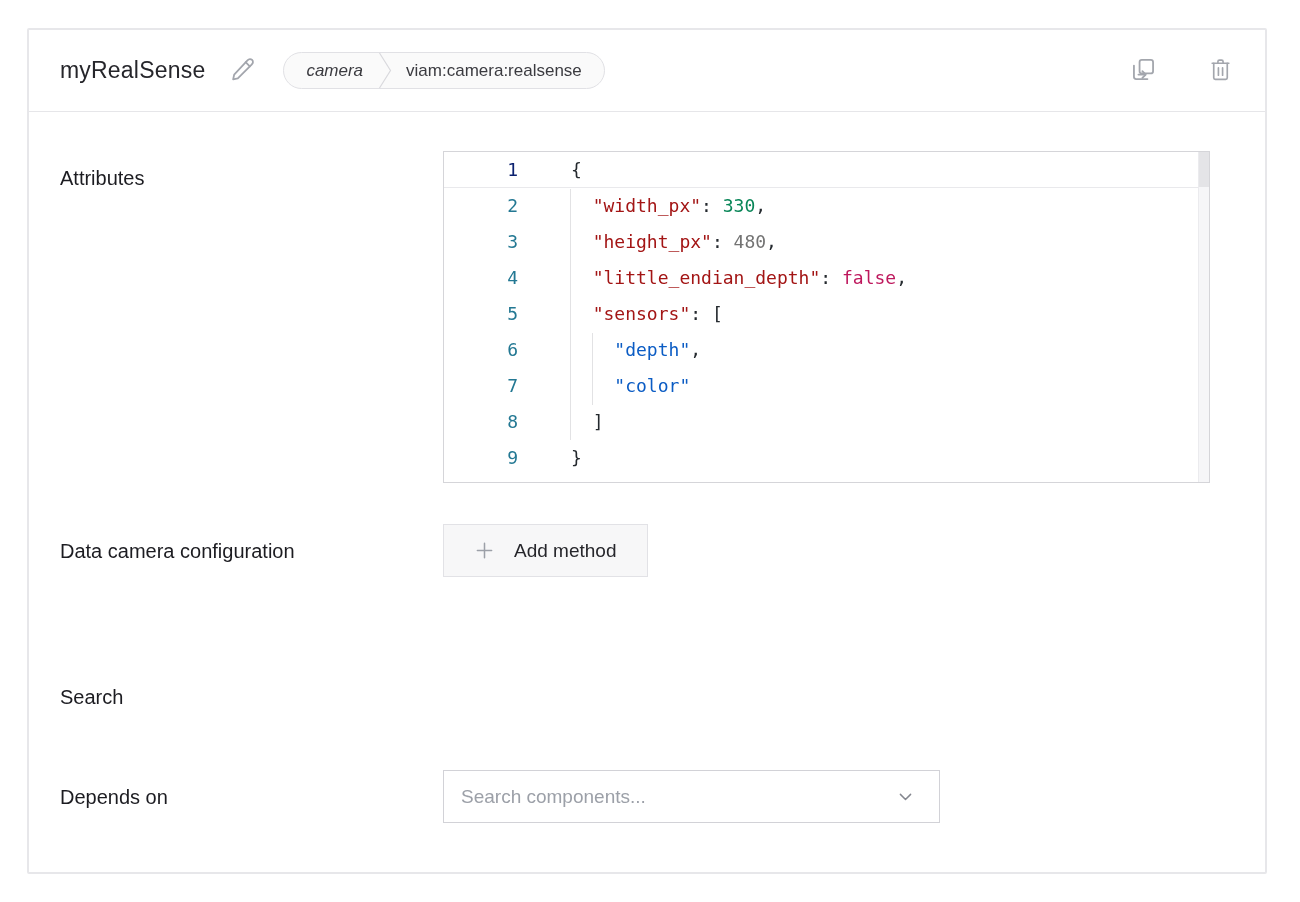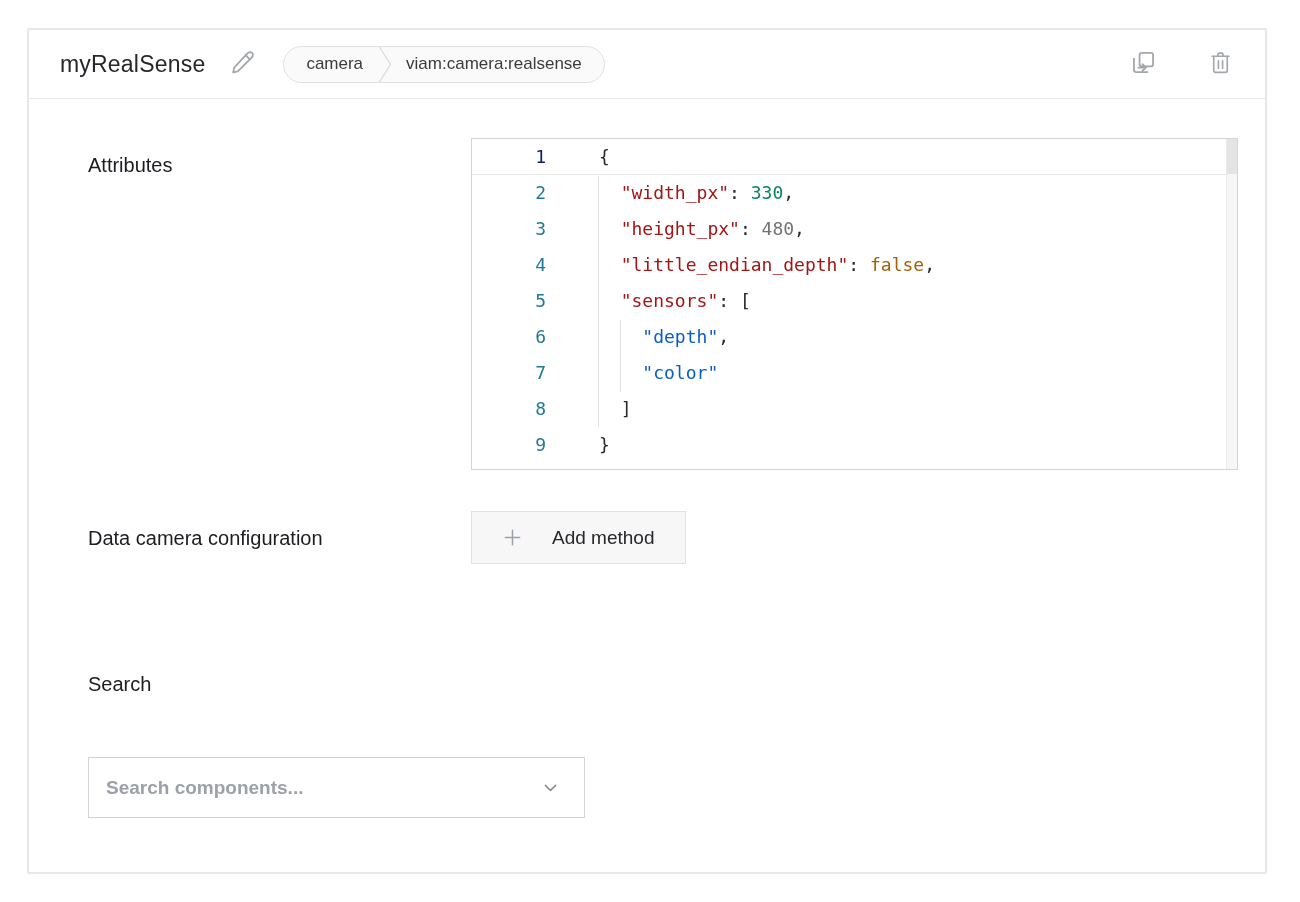--- a/index.html
+++ b/index.html
@@ -8,38 +8,38 @@
     width:1300px; height:902px; background:#ffffff; position:relative;
     font-family:"Liberation Sans", sans-serif; color:#26262b;
     -webkit-font-smoothing:antialiased;
   }
   .card {
     position:absolute; left:27px; top:28px; width:1240px; height:846px;
     background:#fff; border:2px solid #e7e7ea; border-radius:2px;
   }
   
   .card-header {
-    height:69px; display:flex; align-items:center;
+    height:82px; display:flex; align-items:center;
     padding:0 32px 0 31px; border-bottom:1px solid #e6e6e9;
   }
   .title { font-size:23px; font-weight:500; color:#26262b; letter-spacing:.2px; }
   .icon-btn { background:none; border:none; padding:0; cursor:pointer; display:flex; align-items:center; color:#a3a6ad; }
   .edit-btn { margin-left:25px; }
   .pill {
     margin-left:28px; display:flex; align-items:center; height:37px;
     border:1px solid #e1e1e5; background:#fafafa; border-radius:999px;
     font-size:17px; color:#3b3b40;
   }
-  .pill-seg1 { padding:0 15px 0 22px; }
+  .pill-seg1 { padding:0 15px 0 22px;font-style:italic; }
   .pill-seg2 { padding:0 22px 0 14px; }
   .pill-sep { display:block; }
   .header-spacer { flex:1; }
   .dup-btn { margin-right:51px; }
   
-  .card-body { padding:39px 0 0 31px;margin-left:28px; }
+  .card-body { padding:39px 0 0 31px; }
   .row { display:flex; }
   .row-label { width:383px; flex:none; padding-top:8px; }
   .row-label .lbl {
     display:block; max-width:240px; font-size:20px; line-height:38px; color:#1c1c21;
   }
   .row-attrs { margin-bottom:41px; }
   .row-capture { margin-bottom:93px; }
   .row-frame { margin-bottom:54px; }
   
   .editor {
@@ -54,31 +54,31 @@
   .guide { position:absolute; width:1px; background:#e2e2e4; z-index:1; }
   .guide-a { left:126px; top:37px; height:251px; }
   .guide-b { left:148px; top:181px; height:72px; }
   .vscroll {
     position:absolute; top:0; right:0; width:11px; height:100%;
     background:#f6f6f8; border-left:1px solid #ebebee; z-index:2;
   }
   .vscroll-thumb { position:absolute; top:0; left:0; width:100%; height:35px; background:#e4e4e7; }
   
   .add-btn {
-    display:inline-flex; align-items:center; gap:30px; height:53px;
+    display:inline-flex; align-items:center; gap:20px; height:53px;
     padding:0 31px; background:#f7f7f8; border:1px solid #e2e2e6;
     font-family:"Liberation Sans", sans-serif;
     font-size:19px; color:#26262b; cursor:pointer;
   }
   .plus-icon { display:block; color:#9ca0a8; }
   
   .select {
-    width:497px; height:61px; background:#fff; border:1px solid #d2d2d7;
+    width:497px; height:53px; background:#fff; border:1px solid #d2d2d7;
     display:flex; align-items:center; justify-content:space-between;
-    padding:0 25px 0 17px; cursor:pointer;font-weight:bold;
+    padding:0 25px 0 17px; cursor:pointer;
   }
   .select .placeholder { font-size:19px; color:#9ca0a8; }
   .chev-icon { display:block; color:#84878f; }
 </style>
 </head>
 <body>
 
 <div class="card">
 
   <div class="card-header">
@@ -144,21 +144,21 @@
             <div class="cl">
               <span class="ln" style="color: rgb(35, 120, 147);">2</span>
               <span class="codetxt"><span style="color: rgb(36, 41, 46);">  </span><span style="color: rgb(163, 21, 21);">"width_px"</span><span style="color: rgb(36, 41, 46);">: </span><span style="color: rgb(9, 134, 88);">330</span><span style="color: rgb(36, 41, 46);">,</span></span>
             </div>
             <div class="cl">
               <span class="ln" style="color: rgb(35, 120, 147);">3</span>
               <span class="codetxt"><span style="color: rgb(36, 41, 46);">  </span><span style="color: rgb(163, 21, 21);">"height_px"</span><span style="color: rgb(36, 41, 46);">: </span><span style="color: #737373;">480</span><span style="color: rgb(36, 41, 46);">,</span></span>
             </div>
             <div class="cl">
               <span class="ln" style="color: rgb(35, 120, 147);">4</span>
-              <span class="codetxt"><span style="color: rgb(36, 41, 46);">  </span><span style="color: rgb(163, 21, 21);">"little_endian_depth"</span><span style="color: rgb(36, 41, 46);">: </span><span style="color: #a16207;">false</span><span style="color: rgb(36, 41, 46);">,</span></span>
+              <span class="codetxt"><span style="color: rgb(36, 41, 46);">  </span><span style="color: rgb(163, 21, 21);">"little_endian_depth"</span><span style="color: rgb(36, 41, 46);">: </span><span style="color: #be185d;">false</span><span style="color: rgb(36, 41, 46);">,</span></span>
             </div>
             <div class="cl">
               <span class="ln" style="color: rgb(35, 120, 147);">5</span>
               <span class="codetxt"><span style="color: rgb(36, 41, 46);">  </span><span style="color: rgb(163, 21, 21);">"sensors"</span><span style="color: rgb(36, 41, 46);">: </span><span style="color: rgb(36, 41, 46);">[</span></span>
             </div>
             <div class="cl">
               <span class="ln" style="color: rgb(35, 120, 147);">6</span>
               <span class="codetxt"><span style="color: rgb(36, 41, 46);">    </span><span style="color: rgb(11, 92, 196);">"depth"</span><span style="color: rgb(36, 41, 46);">,</span></span>
             </div>
             <div class="cl">
@@ -198,20 +198,23 @@
       </div>
     </div>
 
     <div class="row row-frame">
       <div class="row-label">
         <span class="lbl">Search</span>
       </div>
     </div>
 
     <div class="row">
+      <div class="row-label">
+        <span class="lbl">Depends on</span>
+      </div>
       <div class="select">
         <span class="placeholder">Search components...</span>
         <span>
           <svg class="chev-icon" width="17" height="17" viewBox="0 0 20 20" fill="none" stroke="currentColor" stroke-width="1.7" stroke-linecap="round" stroke-linejoin="round">
             <path d="M4 7.5 L10 13.5 L16 7.5"></path>
           </svg>
         </span>
       </div>
     </div>
 

